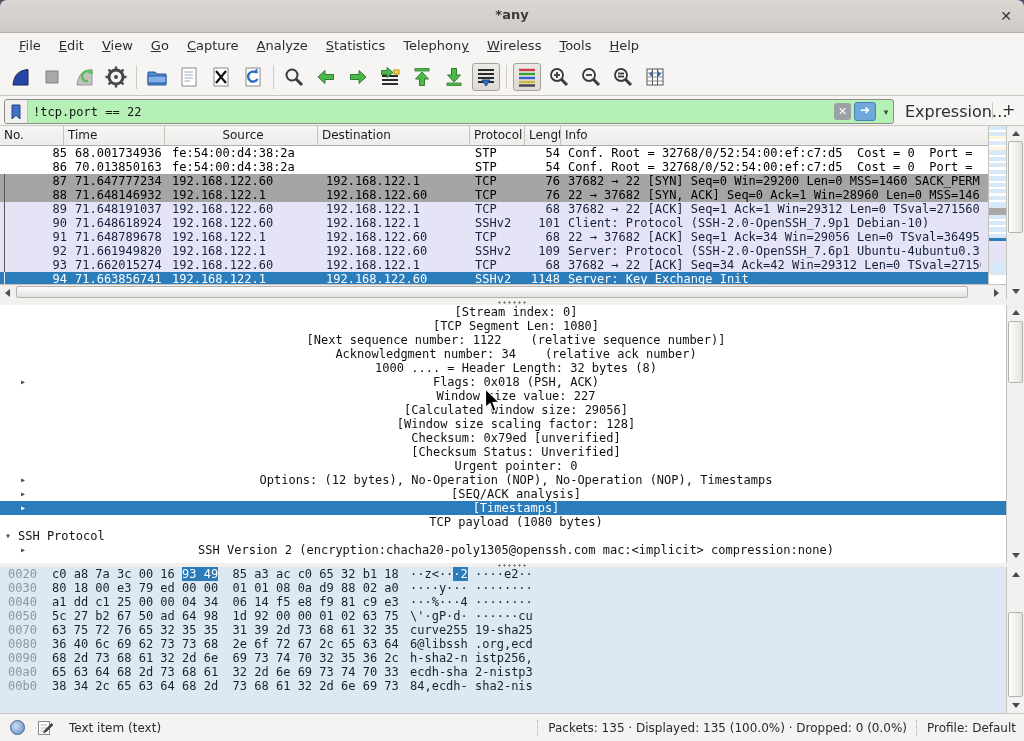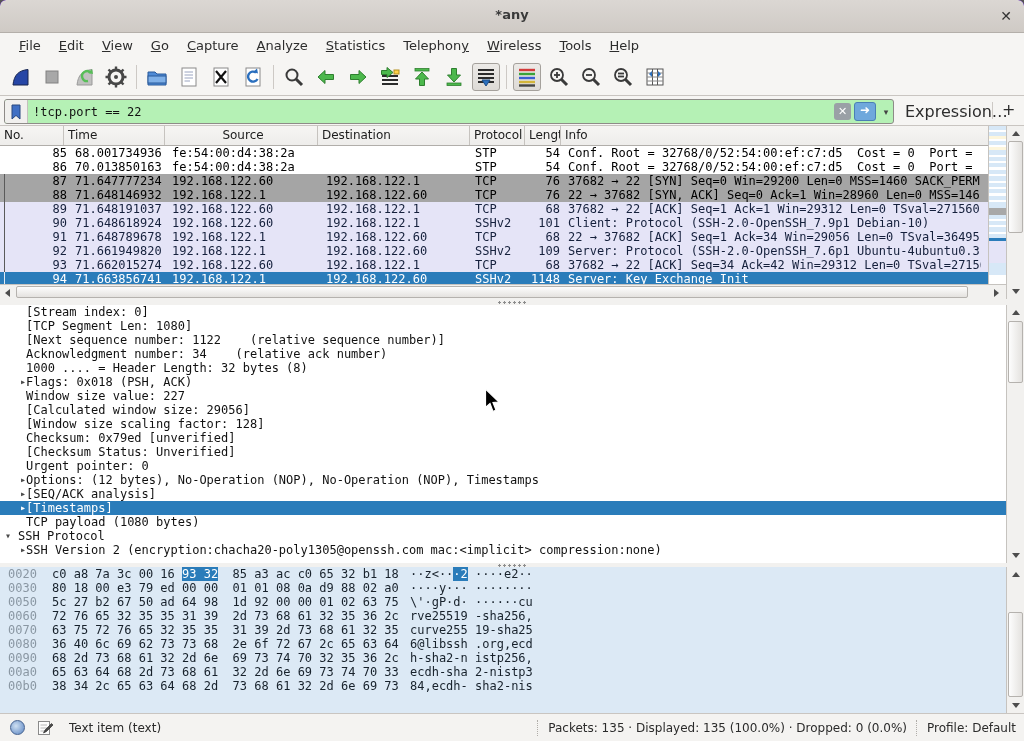--- a/index.html
+++ b/index.html
@@ -77,21 +77,21 @@
   .dots{width:28px;height:3px;background:radial-gradient(circle at 1.5px 1.5px,#8d8d8d 1px,transparent 1.2px);
     background-size:5px 3px;background-repeat:repeat-x;}
   
   #details{position:absolute;left:0;top:305px;width:1024px;height:258px;background:#fff;overflow:hidden;}
   .dline{position:relative;width:1006px;height:14px;font-family:"DejaVu Sans Mono","Liberation Mono",monospace;
     font-size:12px;line-height:14px;color:#111;white-space:pre;overflow:hidden;box-sizing:border-box;}
   .dline.sel{background:#2a7cba;color:#fff;}
   .dline .arrow{position:absolute;top:0;font-size:10px;color:#4a4a4a;}
   .dline.sel .arrow{color:#fff;}
   .ind0{padding-left:18px;} .ind0 .arrow{left:5px;}
-  .ind1{padding-left:26px;} .ind1 .arrow{left:20px;}
+  .ind1{padding-left:26px;text-align:center;} .ind1 .arrow{left:20px;}
   
   #hexpane{position:absolute;left:0;top:567px;width:1024px;height:146px;background:#dce9f5;overflow:hidden;}
   .hxrow{position:relative;height:14px;font-family:"DejaVu Sans Mono","Liberation Mono",monospace;
     font-size:12px;line-height:14px;white-space:pre;color:#17212b;}
   .hxoff{position:absolute;left:8px;color:#8a97a3;}
   .hxbytes{position:absolute;left:52px;}
   .hxascii{position:absolute;left:410px;}
   .hl{background:#2a7cba;color:#fff;}
   
   #statusbar{position:absolute;left:0;top:713px;width:1024px;height:28px;background:#f4f3f1;
@@ -424,24 +424,24 @@
     <div class="sb-btn" style="top:243px;">
         <div class="tri down"></div>
       </div>
   </div>
 
   <div class="splitter" style="top:563px;height:4px;">
       <div class="dots"></div>
     </div>
 
   <div id="hexpane">
-      <div class="hxrow"><span class="hxoff">0020</span><span class="hxbytes">c0 a8 7a 3c 00 16 <span class="hl">93 32</span>  85 a3 ac c0 65 32 b1 18</span><span class="hxascii">··z&lt;··<span class="hl">·2</span> ····e2··</span></div>
+      <div class="hxrow"><span class="hxoff">0020</span><span class="hxbytes">c0 a8 7a 3c 00 16 <span class="hl">93 49</span>  85 a3 ac c0 65 32 b1 18</span><span class="hxascii">··z&lt;··<span class="hl">·2</span> ····e2··</span></div>
       <div class="hxrow"><span class="hxoff">0030</span><span class="hxbytes">80 18 00 e3 79 ed 00 00  01 01 08 0a d9 88 02 a0</span><span class="hxascii">····y··· ········</span></div>
+      <div class="hxrow"><span class="hxoff">0040</span><span class="hxbytes">a1 dd c1 25 00 00 04 34  06 14 f5 e8 f9 81 c9 e3</span><span class="hxascii">···%···4 ········</span></div>
       <div class="hxrow"><span class="hxoff">0050</span><span class="hxbytes">5c 27 b2 67 50 ad 64 98  1d 92 00 00 01 02 63 75</span><span class="hxascii">\'·gP·d· ······cu</span></div>
-      <div class="hxrow"><span class="hxoff">0060</span><span class="hxbytes">72 76 65 32 35 35 31 39  2d 73 68 61 32 35 36 2c</span><span class="hxascii">rve25519 -sha256,</span></div>
       <div class="hxrow"><span class="hxoff">0070</span><span class="hxbytes">63 75 72 76 65 32 35 35  31 39 2d 73 68 61 32 35</span><span class="hxascii">curve255 19-sha25</span></div>
       <div class="hxrow"><span class="hxoff">0080</span><span class="hxbytes">36 40 6c 69 62 73 73 68  2e 6f 72 67 2c 65 63 64</span><span class="hxascii">6@libssh .org,ecd</span></div>
       <div class="hxrow"><span class="hxoff">0090</span><span class="hxbytes">68 2d 73 68 61 32 2d 6e  69 73 74 70 32 35 36 2c</span><span class="hxascii">h-sha2-n istp256,</span></div>
       <div class="hxrow"><span class="hxoff">00a0</span><span class="hxbytes">65 63 64 68 2d 73 68 61  32 2d 6e 69 73 74 70 33</span><span class="hxascii">ecdh-sha 2-nistp3</span></div>
       <div class="hxrow"><span class="hxoff">00b0</span><span class="hxbytes">38 34 2c 65 63 64 68 2d  73 68 61 32 2d 6e 69 73</span><span class="hxascii">84,ecdh- sha2-nis</span></div>
     </div>
   <div class="vscroll" style="left:1006px;top:567px;height:146px;">
     <div class="sb-btn" style="top:0;">
         <div class="tri up"></div>
       </div>

